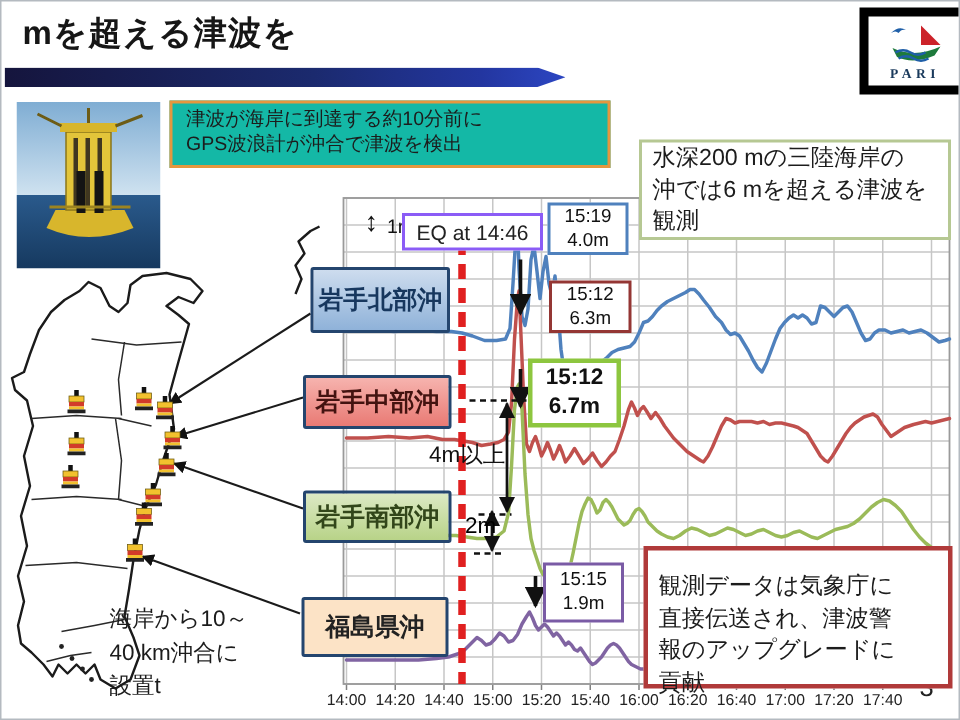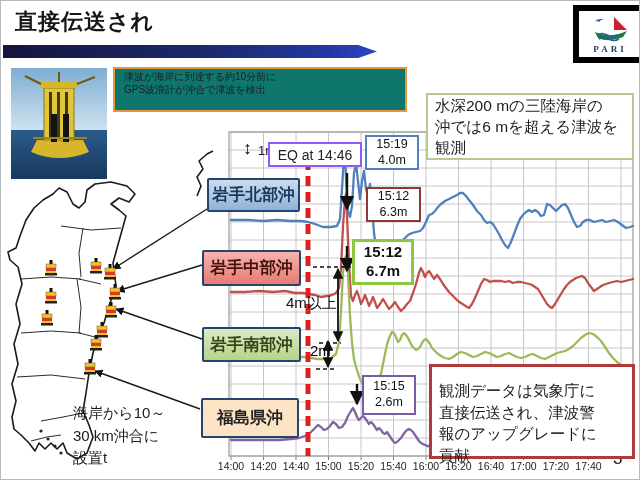--- a/index.html
+++ b/index.html
@@ -11,30 +11,30 @@
           background:linear-gradient(90deg,#15153d 0%,#1b2a6e 55%,#2336a0 85%,#2c46c2 100%);
           clip-path:polygon(0 0,95% 0,100% 50%,95% 100%,0 100%);}
   .logo-box{left:572px;top:4px;width:62px;height:46px;border:6px solid #000000;background:#fff;z-index:5;
             display:flex;flex-direction:column;align-items:center;justify-content:center;}
   .logo-text{font-family:"Liberation Serif","DejaVu Serif",serif;font-size:9px;font-weight:bold;
              letter-spacing:3px;color:#1a3a5c;margin-top:1px;}
   .photo{left:10px;top:67px;width:96px;height:111px;z-index:5;}
   svg.layer{position:absolute;left:0;top:0;z-index:2;}
   #map-svg{z-index:1;}
   .callout{box-sizing:border-box;z-index:6;color:#1c1c1c;}
-  .box-detect{left:112px;top:66px;width:294px;height:45px;background:#0f766e;border:2px solid #e5973f;
-              padding:1px 9px;font-size:10px;line-height:1.33;}
+  .box-detect{left:112px;top:66px;width:294px;height:45px;background:#14b8a6;border:2px solid #e5973f;
+              padding:1px 9px;font-size:13px;line-height:1.33;}
   .box-depth{left:425px;top:92px;width:208px;height:67px;background:#fff;border:2px solid #b6c893;
              padding:1px 7px;font-size:15.5px;line-height:1.35;z-index:7;}
   .box-jma{left:428px;top:363px;width:206px;height:95px;background:#fff;border:3px solid #b03a3a;
            padding:13px 7px;font-size:15.5px;line-height:1.4;z-index:7;}
   .map-note{left:72px;top:401px;font-size:15px;line-height:1.5;color:#1c1c1c;z-index:6;}
   .station{box-sizing:border-box;z-index:6;border:2px solid #24456e;border-radius:2px;
            display:flex;align-items:center;justify-content:center;font-size:16.5px;font-weight:600;}
-  .st-north{left:206px;top:177px;width:93px;height:34px;color:#17375e;
+  .st-north{left:206px;top:177px;width:93px;height:44px;color:#17375e;
             background:linear-gradient(180deg,#cddcee,#8fb2d9);}
   .st-central{left:201px;top:249px;width:99px;height:36px;color:#431310;
             background:linear-gradient(180deg,#f6b3ae,#e97a74);}
   .st-south{left:201px;top:326px;width:99px;height:35px;color:#32461a;
             background:linear-gradient(180deg,#dcead2;) }
   .st-south{background:linear-gradient(180deg,#dce9c4,#b8d388);}
   .st-fukushima{left:200px;top:397px;width:98px;height:40px;color:#222;background:#fce3c6;}
   .peak{box-sizing:border-box;background:#fff;z-index:6;display:flex;flex-direction:column;
         align-items:center;justify-content:center;font-size:12.5px;line-height:1.25;color:#111;}
   .pk-blue{left:364px;top:134px;width:54px;height:35px;border:2px solid #4f81bd;}
@@ -230,21 +230,21 @@
         <line x1="318" y1="342" x2="340" y2="342" stroke="#111" stroke-width="1.6" stroke-dasharray="4 3"></line>
         <line x1="315" y1="368" x2="336" y2="368" stroke="#111" stroke-width="1.6" stroke-dasharray="4 3"></line>
         <line x1="337" y1="268" x2="337" y2="340" stroke="#111" stroke-width="1.8" marker-start="url(#arr)" marker-end="url(#arr)"></line>
         <line x1="327" y1="340" x2="327" y2="366" stroke="#111" stroke-width="1.8" marker-start="url(#arr)" marker-end="url(#arr)"></line>
         <line x1="346" y1="172" x2="346" y2="208" stroke="#111" stroke-width="2.4" marker-end="url(#arr)"></line>
         <line x1="346" y1="245" x2="346" y2="270" stroke="#111" stroke-width="2.4" marker-end="url(#arr)"></line>
         <line x1="356" y1="383" x2="356" y2="403" stroke="#111" stroke-width="2.4" marker-end="url(#arr)"></line>
       </g>
   </svg>
 
-  <div class="abs title">直接伝送され</div>
+  <div class="abs title">mを超える津波を</div>
   <div class="abs banner"></div>
 
   <div class="abs logo-box">
     <svg width="44" height="28" viewBox="0 0 44 28">
       <path d="M6,7 Q11,2 16,5 Q13,4 11,7 Q9,5 6,7 Z" fill="#1f5fa8"></path>
       <path d="M26,2 L39,15 L26,15 Z" fill="#cc2229"></path>
       <path d="M7,17 Q22,24 39,16 L35,22 Q21,28 10,23 Z" fill="#1e7a3c"></path>
       <path d="M9,20 Q14,17 19,20 T29,20" stroke="#1f5fa8" stroke-width="1.6" fill="none"></path>
       <path d="M11,24 Q16,21 21,24 T31,24" stroke="#1f5fa8" stroke-width="1.6" fill="none"></path>
     </svg>
@@ -289,21 +289,21 @@
 
   <div class="abs callout box-jma">
     <div>観測データは気象庁に</div>
     <div>直接伝送され、津波警</div>
     <div>報のアップグレードに</div>
     <div>貢献</div>
   </div>
 
   <div class="abs map-note">
     <div>海岸から10～</div>
-    <div>30 km沖合に</div>
+    <div>40 km沖合に</div>
     <div>設置t</div>
   </div>
 
   <div class="abs station st-north">岩手北部沖</div>
   <div class="abs station st-central">岩手中部沖</div>
   <div class="abs station st-south">岩手南部沖</div>
   <div class="abs station st-fukushima">福島県沖</div>
 
   <div class="abs scale-arrow">↕</div>
   <div class="abs scale-lbl">1m</div>
@@ -316,20 +316,20 @@
   <div class="abs peak pk-dred">
     <div>15:12</div>
     <div>6.3m</div>
   </div>
   <div class="abs peak pk-green">
     <div>15:12</div>
     <div>6.7m</div>
   </div>
   <div class="abs peak pk-purple">
     <div>15:15</div>
-    <div>2.6m</div>
+    <div>1.9m</div>
   </div>
 
   <div class="abs lbl-4m">4m以上</div>
   <div class="abs lbl-2m">2m</div>
 
   <div class="abs page-num">3</div>
 </div>
 
 </body></html>

